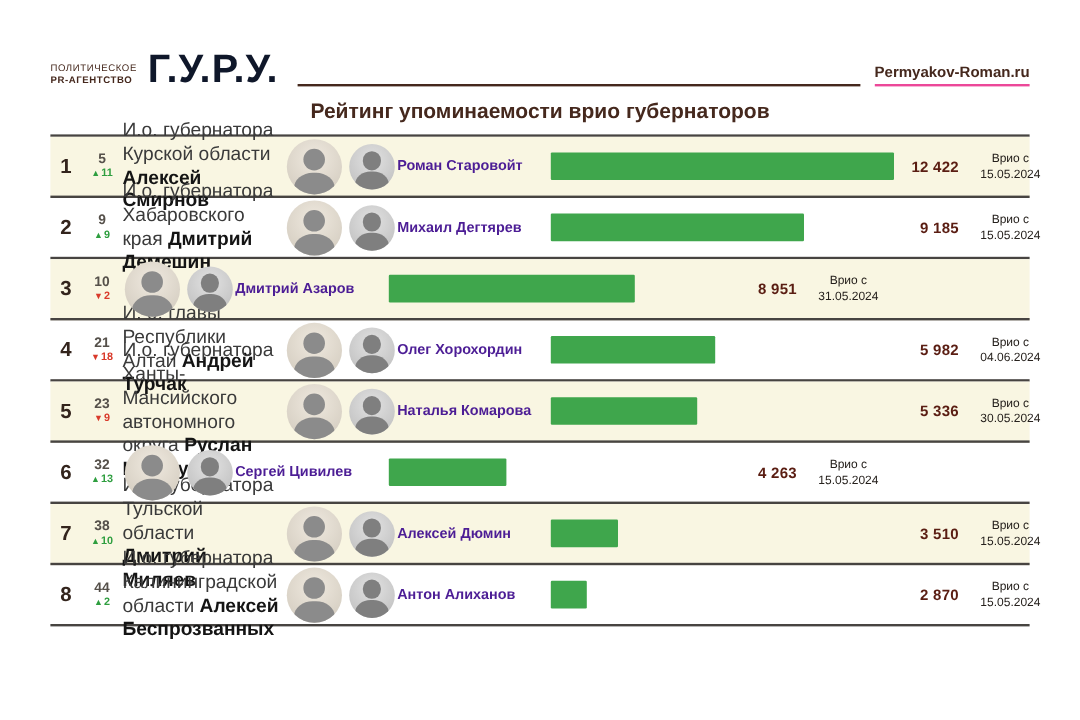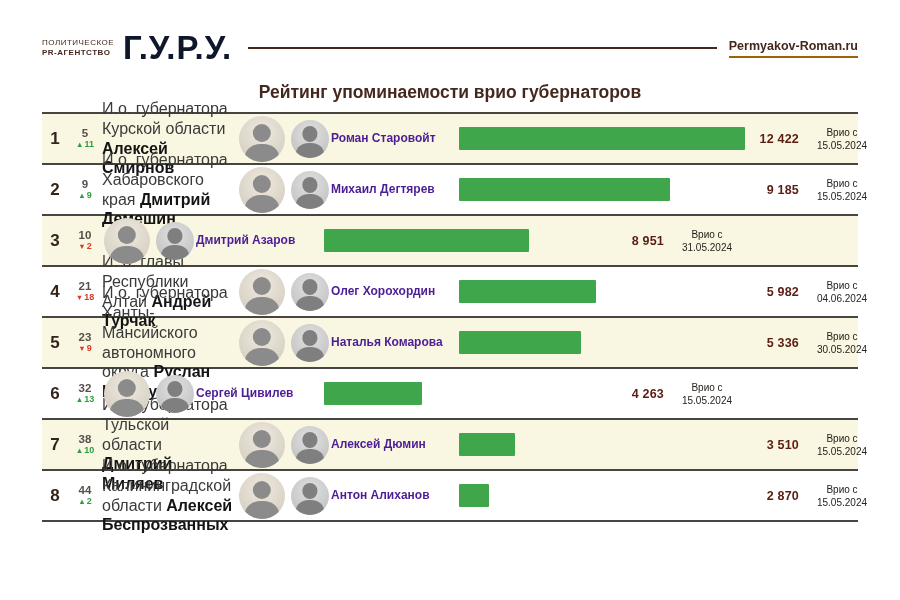--- a/index.html
+++ b/index.html
@@ -2,27 +2,27 @@
 <html><head>
 <meta charset="utf-8">
 <style>
   * { margin:0; padding:0; box-sizing:border-box; }
   html,body { width:900px; height:600px; background:#fff; }
   body { font-family:"Liberation Sans", sans-serif; color:#222; }
   .page { width:900px; height:600px; background:#fff; overflow:hidden; }
   .content { margin:0 42px; width:816px; }
 
   
-  .hdr { display:flex; align-items:center; padding-top:24px; height:72px; }
+  .hdr { display:flex; align-items:flex-end; padding-top:24px; height:72px; }
   .brand-small { font-size:8px; line-height:1.25; color:#45281d; letter-spacing:.5px; margin-right:9px; white-space:nowrap; }
   .brand-small .l1 { font-weight:400; }
   .brand-small .l2 { font-weight:700; }
   .brand-logo { font-size:33px; font-weight:700; color:#0f172a; letter-spacing:1px; line-height:.9; white-space:nowrap; }
   .hdr-rule { flex:1; height:2px; background:#45281d; margin:0 12px 0 16px; }
-  .site-link { font-size:12.5px; font-weight:700; color:#45281d; border-bottom:2px solid #a16207; padding-bottom:3px; white-space:nowrap; }
+  .site-link { font-size:12.5px; font-weight:700; color:#45281d; border-bottom:2px solid #ec4899; padding-bottom:3px; white-space:nowrap; }
 
   
   .title { text-align:center; font-size:17.5px; font-weight:700; color:#45281d; margin:10px 0 9px; }
 
   
   .table { border-top:2px solid #474441; }
   .row { display:flex; align-items:center; height:51px; border-bottom:2px solid #474441; }
   .row:nth-child(odd) { background:#f9f6e2; }
 
   .c-rank { width:26px; text-align:center; font-size:17px; font-weight:700; color:#33241c; flex:none; }

